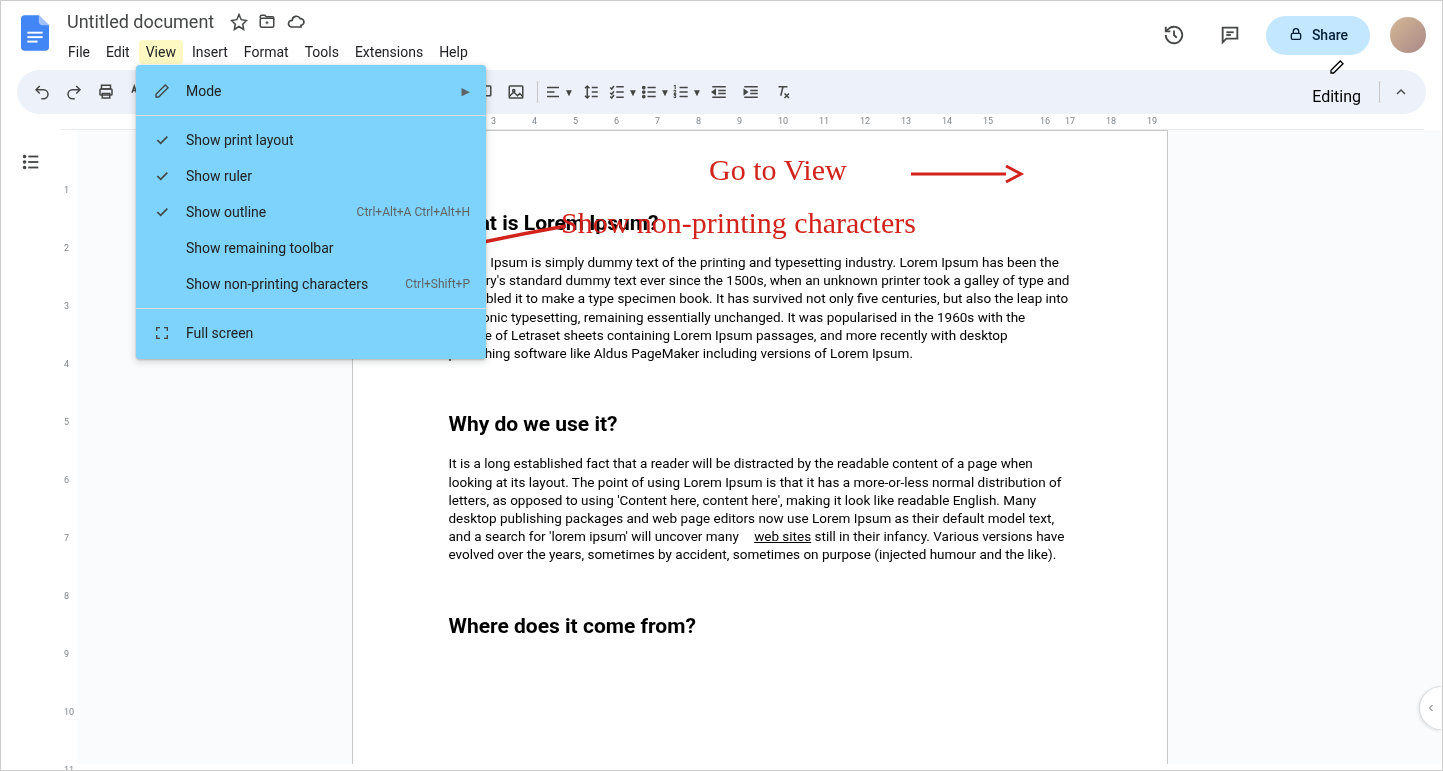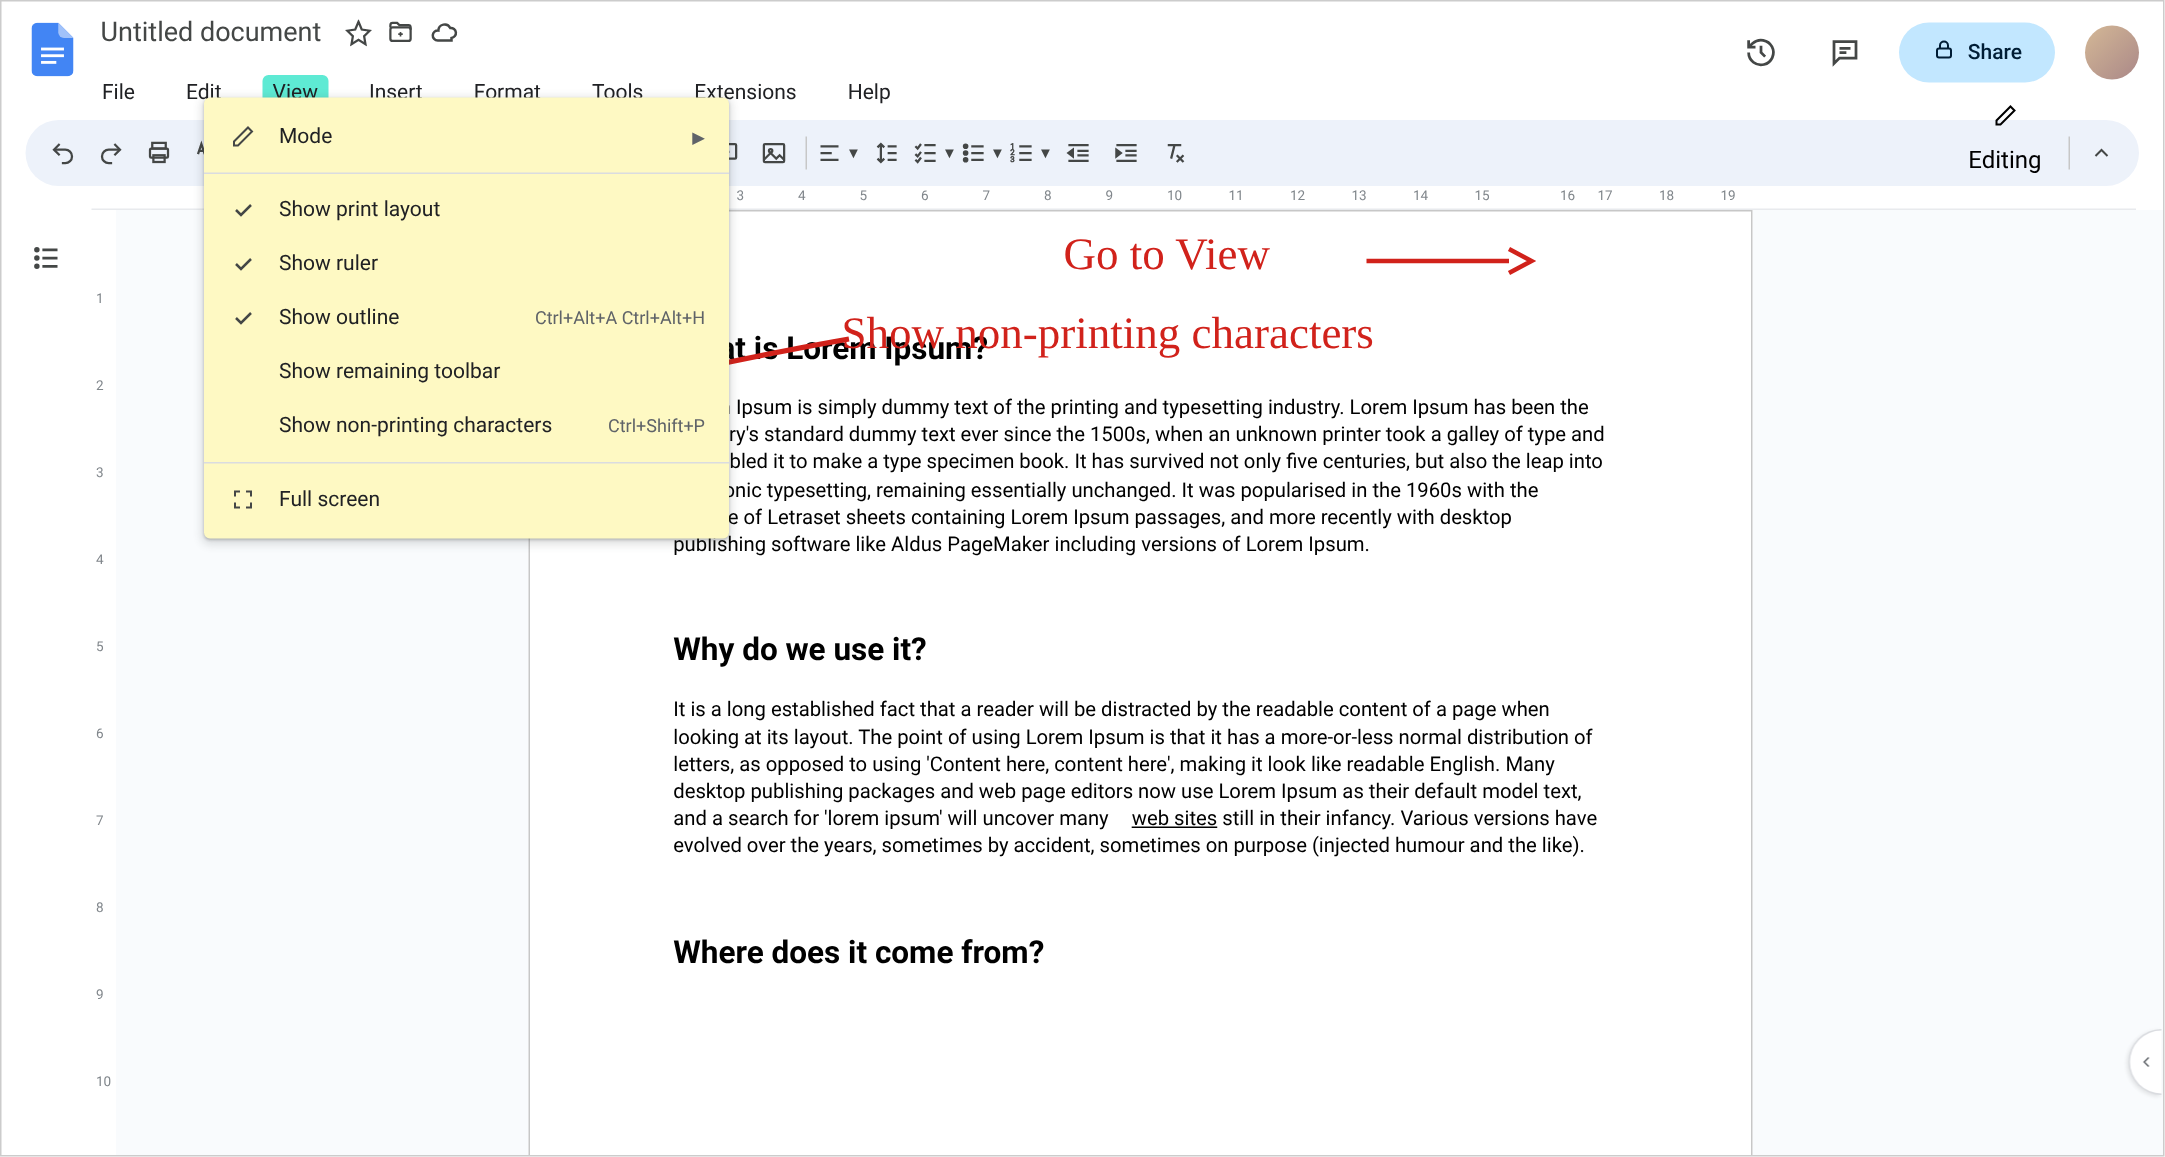--- a/index.html
+++ b/index.html
@@ -4,23 +4,23 @@
 <style>
 * { margin: 0; padding: 0; box-sizing: border-box; font-family: "Google Sans", Roboto, Arial, sans-serif; }
 body { background: #fff; width: 1443px; height: 771px; overflow: hidden; position: relative; border: 1px solid #ccc; }
 .header { display: flex; align-items: flex-start; padding: 8px 16px 0 16px; }
 .docs-icon { width: 36px; height: 36px; display: flex; align-items: center; justify-content: center; margin-right: 8px; margin-top: 6px; }
 .docs-icon svg { width: 28px; height: 36px; }
 .title-area { flex: 1; }
 .title-row { display: flex; align-items: center; gap: 10px; padding-bottom: 2px; }
 .doc-title { font-size: 18px; color: #444746; padding: 2px 6px; }
 .title-icon { color: #444746; cursor: pointer; display: flex; align-items: center; }
-.menu-bar { display: flex; gap: 20px; margin-top: 14px; }
+.menu-bar { display: flex; gap: 2px; margin-top: 4px; }
 .menu-item { font-size: 14px; color: #202124; padding: 4px 7px; border-radius: 4px; cursor: pointer; }
-.menu-item.active { background: #5eead4; }
+.menu-item.active { background: #fef9c3; }
 .header-right { display: flex; align-items: center; gap: 16px; margin-top: 6px; }
 .header-icon { width: 40px; height: 40px; display: flex; align-items: center; justify-content: center; border-radius: 50%; cursor: pointer; color: #444746; }
 .share-btn { display: flex; align-items: center; gap: 8px; background: #c2e7ff; padding: 10px 22px; border-radius: 40px; font-size: 14px; font-weight: 500; color: #001d35; cursor: pointer; }
 .avatar { width: 36px; height: 36px; border-radius: 50%; background: linear-gradient(135deg,#d4b896,#a88); margin-left: 4px; }
 
 .toolbar { display: flex; align-items: center; background: #edf2fa; border-radius: 28px; margin: 6px 16px 0 16px; padding: 4px 10px; height: 44px; gap: 2px; }
 .tb-btn { min-width: 30px; height: 30px; display: flex; align-items: center; justify-content: center; border-radius: 4px; cursor: pointer; color: #444746; font-size: 14px; }
 .tb-btn.active { background: #d3e3fd; color: #0b57d0; }
 .tb-sep { width: 1px; height: 22px; background: #c7c7c7; margin: 0 4px; }
 .font-size-box { display: flex; align-items: center; }
@@ -38,21 +38,21 @@
 .outline-icon { width: 36px; height: 36px; display: flex; align-items: center; justify-content: center; cursor: pointer; color: #444746; border-radius: 4px; }
 .ruler-v { width: 16px; background: #fff; position: relative; font-size: 9px; color: #80868b; }
 .ruler-v .tick-major { position: absolute; left: 3px; }
 .canvas { flex: 1; background: #f9fbfd; overflow: auto; position: relative; display: flex; justify-content: center; padding-top: 0; }
 .page { width: 816px; background: #fff; border: 1px solid #c7c7c7; margin-top: 0; padding: 80px 96px; min-height: 1056px; font-family: Arial, sans-serif; color: #000; }
 .page h2 { font-size: 21px; font-weight: bold; margin-bottom: 18px; }
 .page p { font-size: 13.5px; line-height: 1.35; margin-bottom: 50px; }
 .page p a { color: #000; text-decoration: underline; margin-left: 12px; }
 
 
-.dropdown { position: absolute; left: 135px; top: 64px; width: 350px; background: #fef9c3; border-radius: 4px; box-shadow: 0 2px 6px 2px rgba(60,64,67,.15), 0 1px 2px rgba(60,64,67,.3); padding: 8px 0; z-index: 100; }
+.dropdown { position: absolute; left: 135px; top: 64px; width: 350px; background: #7dd3fc; border-radius: 4px; box-shadow: 0 2px 6px 2px rgba(60,64,67,.15), 0 1px 2px rgba(60,64,67,.3); padding: 8px 0; z-index: 100; }
 .dd-item { display: flex; align-items: center; padding: 8px 16px 8px 16px; font-size: 14px; color: #202124; cursor: pointer; gap: 14px; min-height: 36px; }
 .dd-icon { width: 20px; display: flex; justify-content: center; color: #444746; }
 .dd-label { flex: 1; }
 .dd-shortcut { font-size: 12px; color: #5f6368; }
 .dd-arrow { color: #5f6368; font-size: 11px; }
 .dd-sep { height: 1px; background: #dadce0; margin: 6px 0; }
 
 
 .anno { position: absolute; font-family: "Comic Sans MS", cursive; color: #d1221b; font-size: 30px; font-weight: 400; z-index: 50; pointer-events: none; }
 .anno-arrow { position: absolute; z-index: 50; pointer-events: none; }

